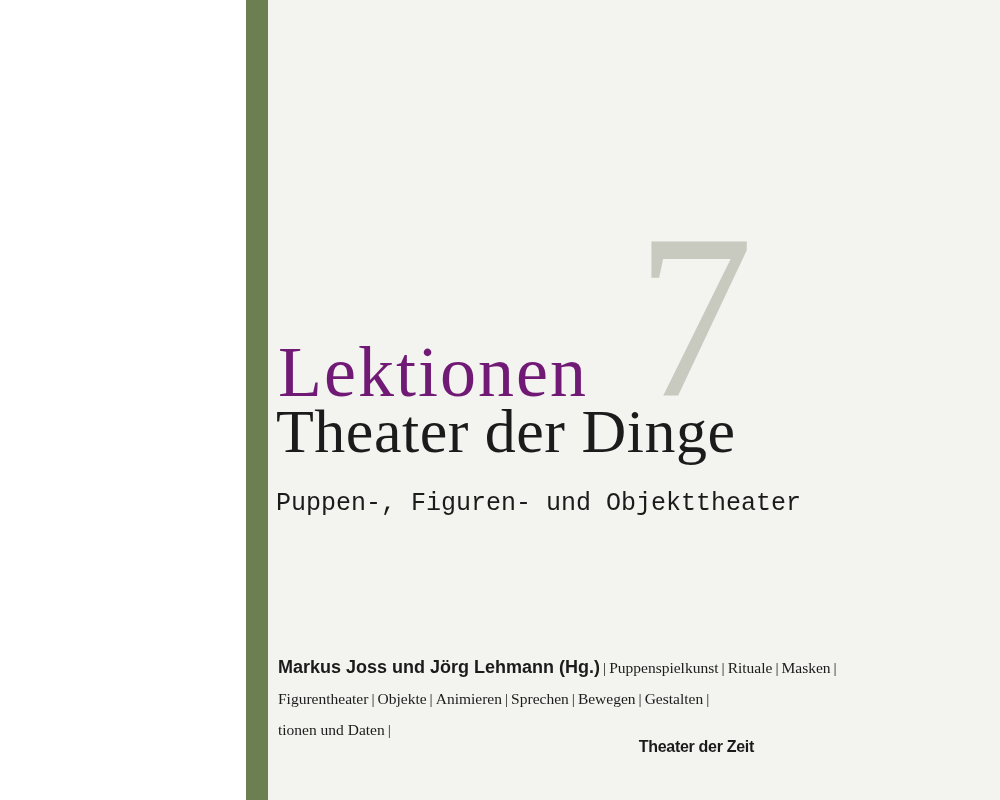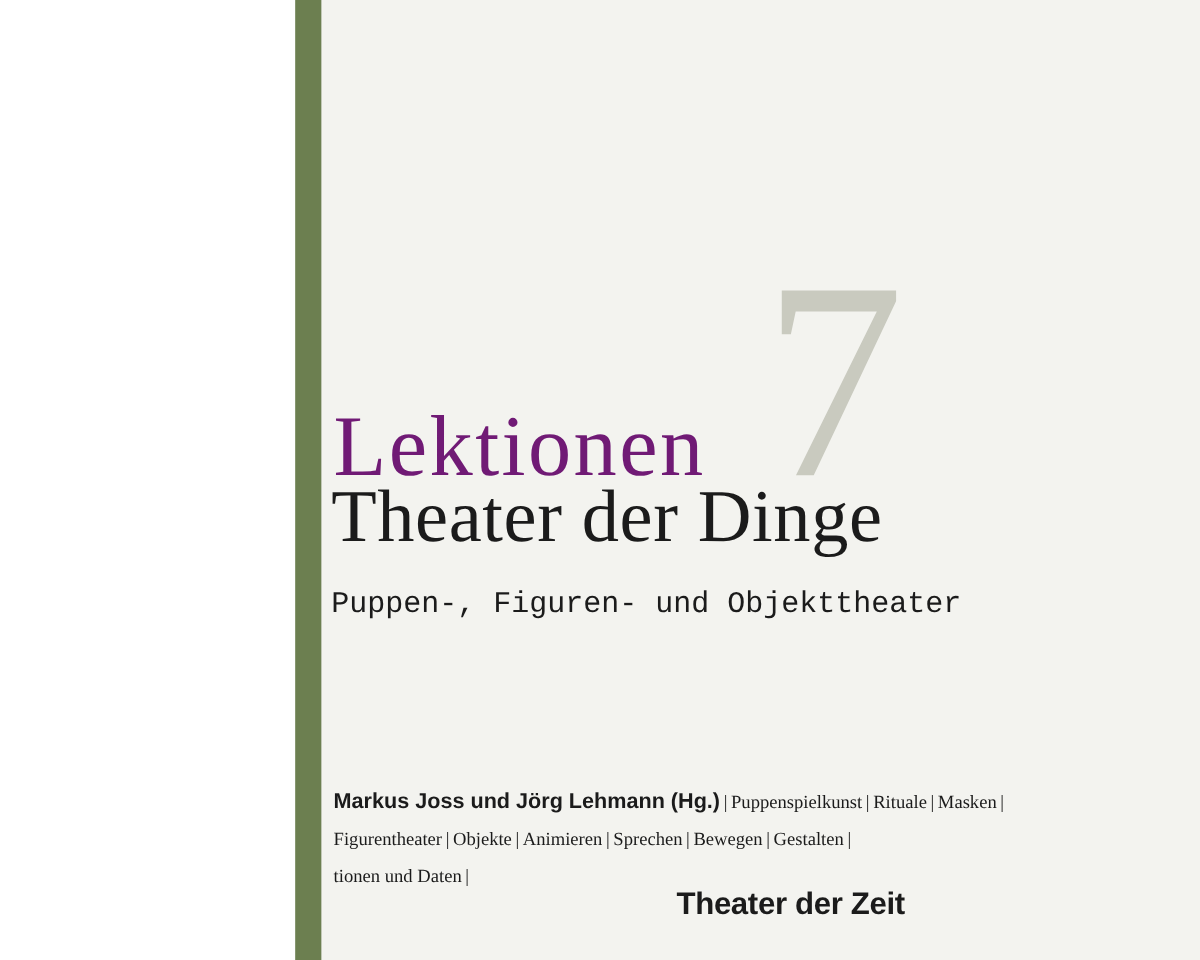--- a/index.html
+++ b/index.html
@@ -131,21 +131,21 @@
 
   
   .publisher {
     position: absolute;
     left: 560px;
     top: 738px;
     width: 194px;
     text-align: right;
     font-family: "Liberation Sans", sans-serif;
     font-weight: bold;
-    font-size: 26px;
+    font-size: 16px;
     letter-spacing: -0.3px;
     color: #1b1b1b;
     white-space: nowrap;
   }
 </style>
 </head>
 <body>
 
 <div id="book-cover">
 

